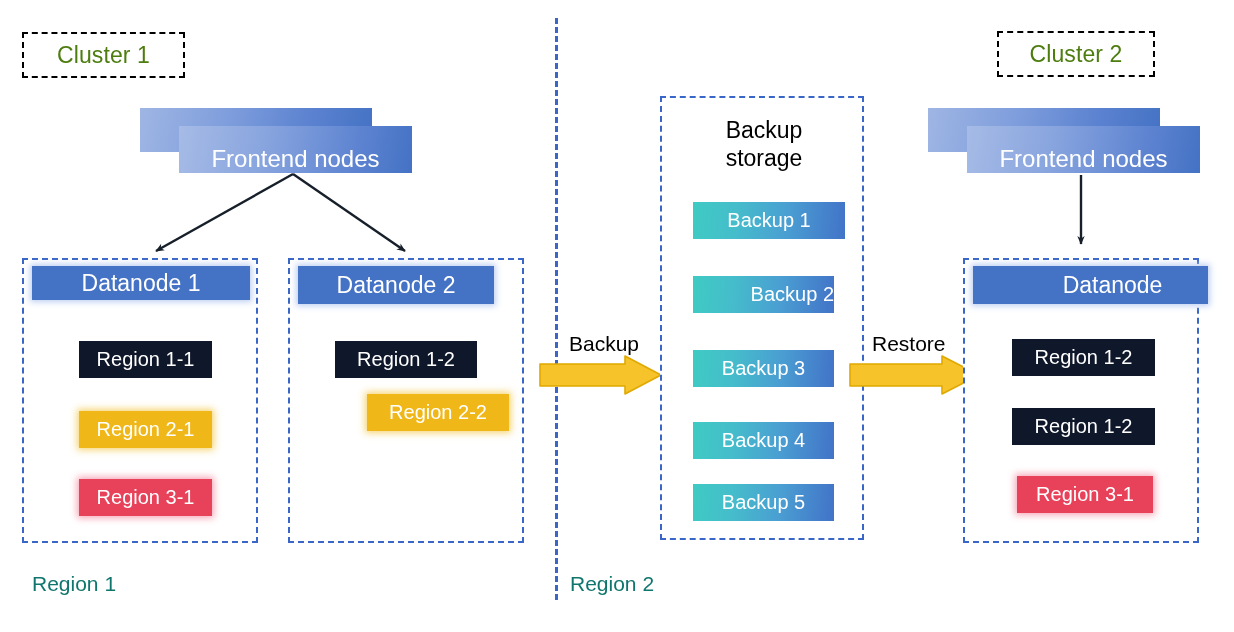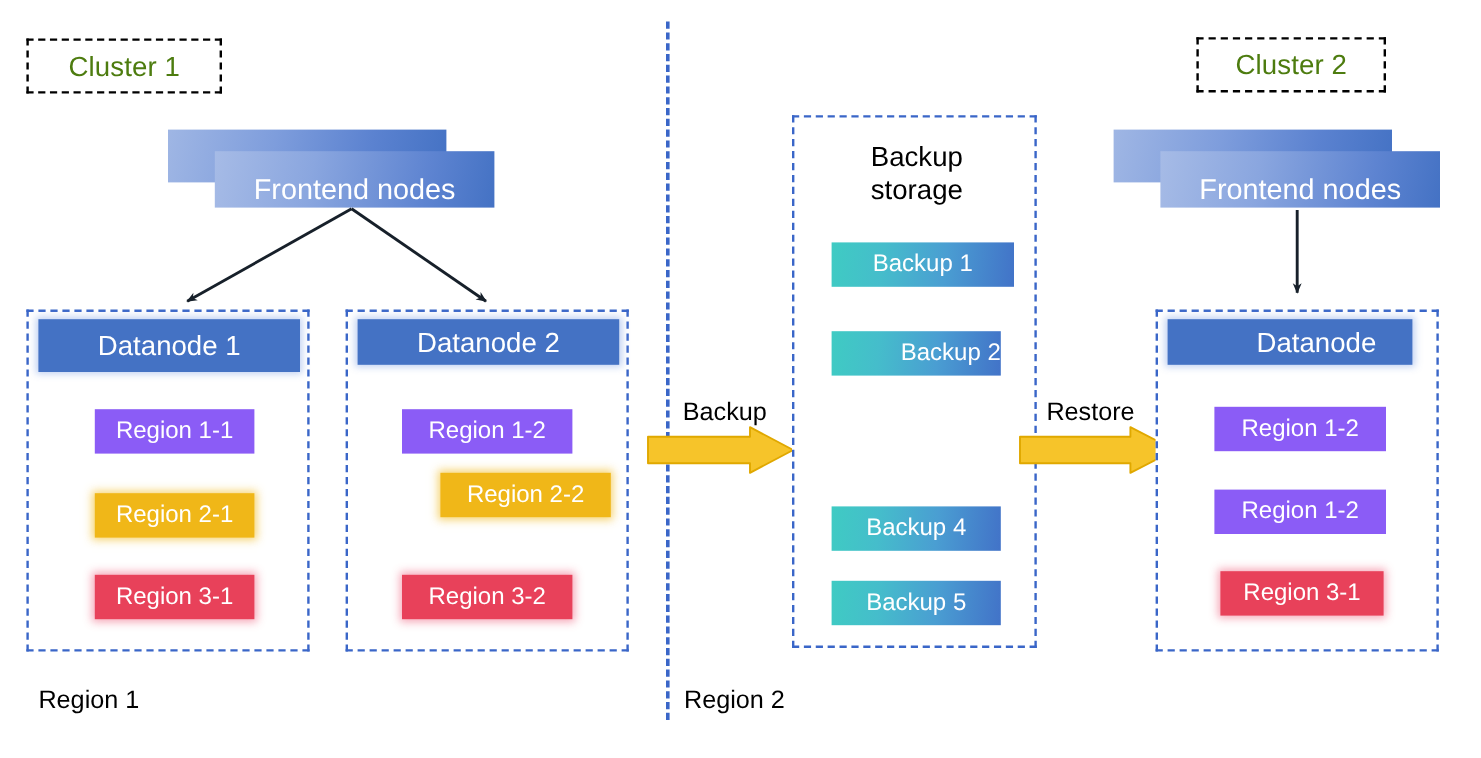--- a/index.html
+++ b/index.html
@@ -44,42 +44,42 @@
     box-shadow:0 0 6px 2px rgba(180,200,240,.85);
     display:flex;align-items:center;justify-content:center;
     color:#fff;font-size:23px;white-space:nowrap;
   }
 
   
   .chip{
     display:flex;align-items:center;justify-content:center;
     color:#fff;font-size:20px;white-space:nowrap;
   }
-  .chip-green{background:#8b5cf6;}
+  .chip-green{background:#0f172a;}
   .chip-gold{background:#f0b718;box-shadow:0 0 7px 2px rgba(245,205,90,.85);}
   .chip-red{background:#e8415a;box-shadow:0 0 7px 2px rgba(245,150,170,.85);}
 
   
   .bs-box{border:2px dashed #3a66c8;background:#fff;}
   .bs-title{
     text-align:center;font-size:23px;color:#000;line-height:1.22;
   }
   .bk-chip{
     background:linear-gradient(95deg,#3fcbc3 0%,#45bdcb 28%,#4a9ed2 62%,#4273c8 100%);
     display:flex;align-items:center;justify-content:center;
     color:#fff;font-size:20px;white-space:nowrap;
   }
 
   
   .v-divider{
     border-left:3px dashed #3a66c8;
   }
 
   
-  .plain-label{font-size:21px;color:#000000;white-space:nowrap;}
+  .plain-label{font-size:21px;color:#0f766e;white-space:nowrap;}
 
   
   .arrow-label{font-size:21px;color:#000;white-space:nowrap;}
 
   svg{position:absolute;left:0;top:0;overflow:visible;}
   .arrowline{stroke:#17202a;stroke-width:2.4;fill:none;}
 </style>
 </head>
 <body>
 
@@ -103,46 +103,43 @@
       <marker id="ah" markerWidth="11" markerHeight="11" refX="8.6" refY="4.1" orient="auto" markerUnits="userSpaceOnUse">
         <path d="M0.6,0.4 L9.4,4.1 L0.6,7.8 L3.1,4.1 Z" fill="#17202a"></path>
       </marker>
     </defs>
     <path class="arrowline" d="M293,174 L156,251" marker-end="url(#ah)"></path>
     <path class="arrowline" d="M293,174 L405,251" marker-end="url(#ah)"></path>
     <path class="arrowline" d="M1081,175 L1081,244" marker-end="url(#ah)"></path>
   </svg>
 
   <div class="abs dn-box" style="left:22px;top:258px;width:236px;height:285px;">
-    <div class="abs dn-head" style="left:8px;top:6px;width:218px;height:44px;">
+    <div class="abs dn-head" style="left:8px;top:6px;width:218px;height:34px;">
       <span>Datanode 1</span>
     </div>
     <div class="abs chip chip-green" style="left:55px;top:81px;width:133px;height:37px;">
       <span>Region 1-1</span>
     </div>
     <div class="abs chip chip-gold" style="left:55px;top:151px;width:133px;height:37px;">
       <span>Region 2-1</span>
     </div>
     <div class="abs chip chip-red" style="left:55px;top:219px;width:133px;height:37px;">
       <span>Region 3-1</span>
     </div>
   </div>
 
   <div class="abs dn-box" style="left:288px;top:258px;width:236px;height:285px;">
-    <div class="abs dn-head" style="left:8px;top:6px;width:218px;height:38px;">
+    <div class="abs dn-head" style="left:8px;top:6px;width:196px;height:38px;">
       <span>Datanode 2</span>
     </div>
     <div class="abs chip chip-green" style="left:45px;top:81px;width:142px;height:37px;">
       <span>Region 1-2</span>
     </div>
     <div class="abs chip chip-gold" style="left:45px;top:134px;width:142px;height:37px;margin-left:32px;">
       <span>Region 2-2</span>
-    </div>
-    <div class="abs chip chip-red" style="left:45px;top:219px;width:142px;height:37px;">
-      <span>Region 3-2</span>
     </div>
   </div>
 
   <div class="abs arrow-label" style="left:569px;top:332px;">
     <span>Backup</span>
   </div>
   <svg class="abs" style="left:539px;top:355px;" width="124" height="40" viewBox="0 0 124 40">
     <path d="M1,9 L86,9 L86,1 L122,20 L86,39 L86,31 L1,31 Z" fill="#f6c42a" stroke="#e0a800" stroke-width="1.6" stroke-linejoin="round"></path>
   </svg>
 
@@ -150,20 +147,23 @@
     <div class="abs bs-title" style="left:0;top:18px;width:204px;">
       <div>Backup</div>
       <div>storage</div>
     </div>
     <div class="abs bk-chip" style="left:31px;top:104px;width:152px;height:37px;">
       <span>Backup 1</span>
     </div>
     <div class="abs bk-chip" style="left:31px;top:178px;width:141px;height:37px;justify-content:flex-end;">
       <span>Backup 2</span>
     </div>
+    <div class="abs bk-chip" style="left:31px;top:252px;width:141px;height:37px;">
+      <span>Backup 3</span>
+    </div>
     <div class="abs bk-chip" style="left:31px;top:324px;width:141px;height:37px;">
       <span>Backup 4</span>
     </div>
     <div class="abs bk-chip" style="left:31px;top:386px;width:141px;height:37px;">
       <span>Backup 5</span>
     </div>
   </div>
 
   <div class="abs arrow-label" style="left:872px;top:332px;">
     <span>Restore</span>
@@ -177,21 +177,21 @@
   </div>
 
   <div class="abs fe-wrap" style="left:928px;top:108px;width:272px;height:65px;">
     <div class="abs fe-back" style="left:0;top:0;width:232px;height:44px;"></div>
     <div class="abs fe-front" style="left:39px;top:18px;width:233px;height:47px;">
       <span>Frontend nodes</span>
     </div>
   </div>
 
   <div class="abs dn-box" style="left:963px;top:258px;width:236px;height:285px;">
-    <div class="abs dn-head" style="left:8px;top:6px;width:204px;height:38px;padding-left:44px;">
+    <div class="abs dn-head" style="left:8px;top:6px;width:235px;height:38px;padding-left:44px;">
       <span>Datanode</span>
     </div>
     <div class="abs chip chip-green" style="left:47px;top:79px;width:143px;height:37px;">
       <span>Region 1-2</span>
     </div>
     <div class="abs chip chip-green" style="left:47px;top:148px;width:143px;height:37px;">
       <span>Region 1-2</span>
     </div>
     <div class="abs chip chip-red" style="left:52px;top:216px;width:136px;height:37px;">
       <span>Region 3-1</span>

